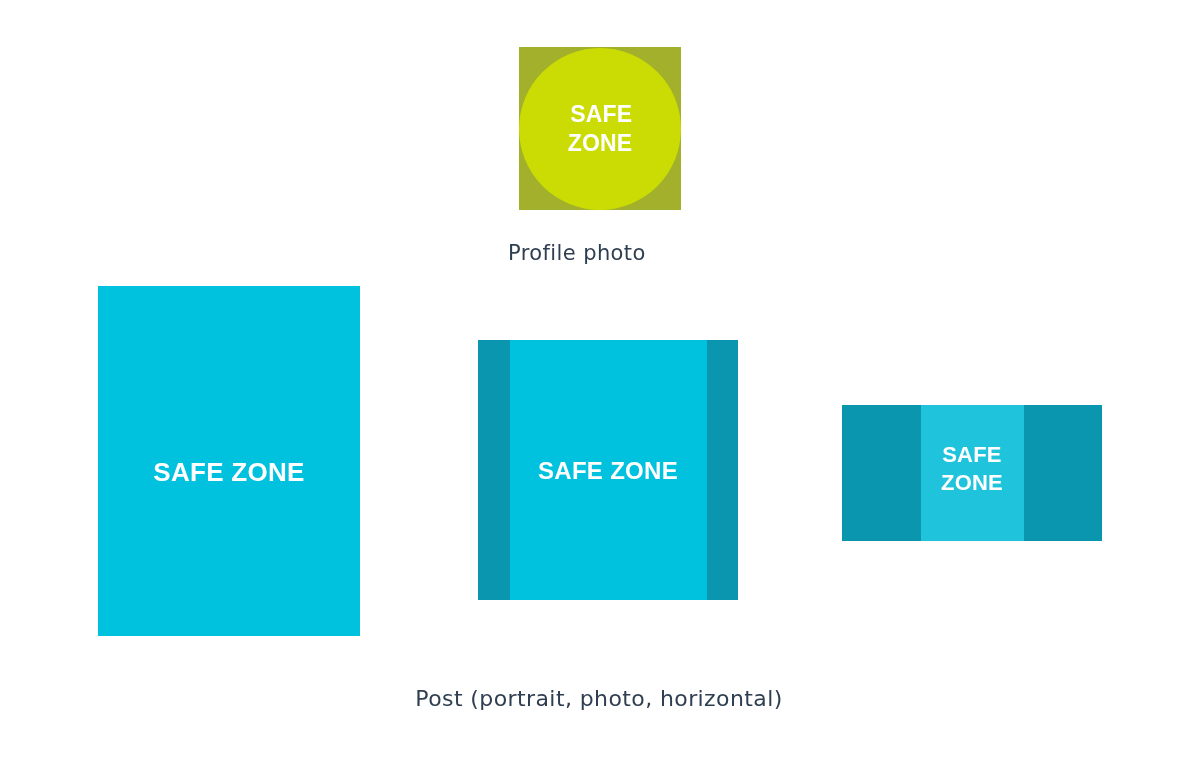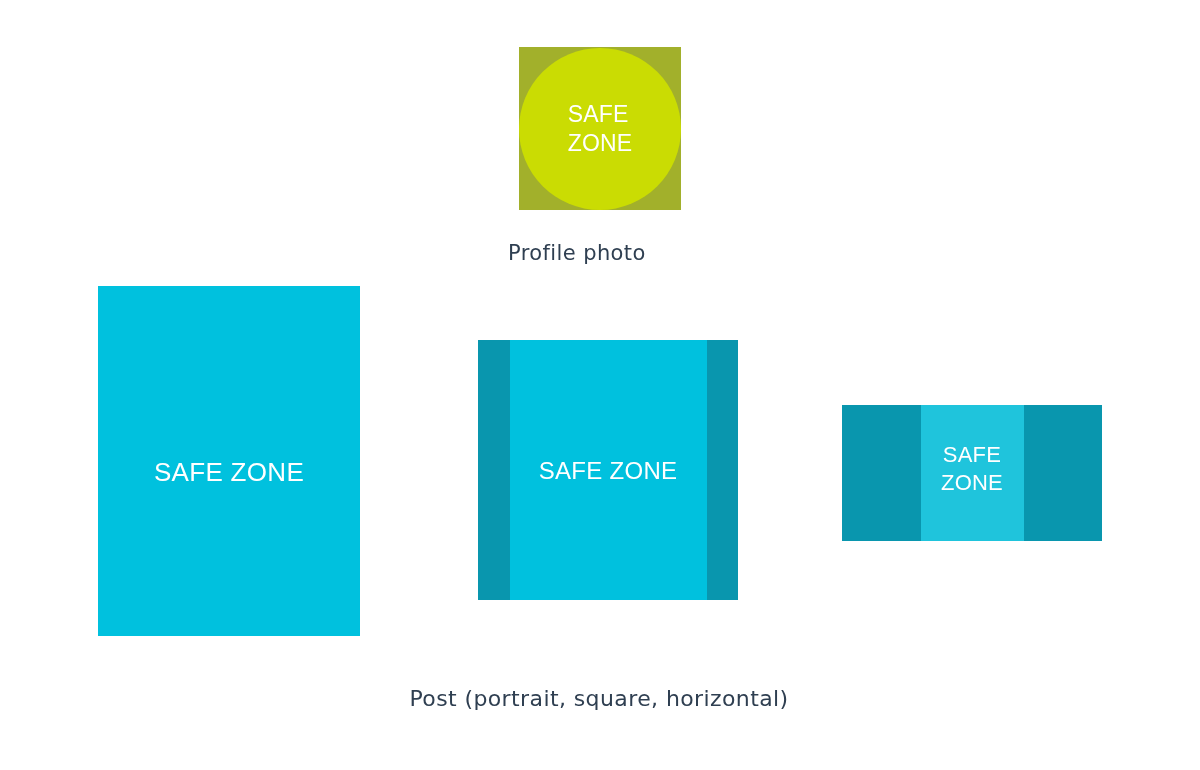--- a/index.html
+++ b/index.html
@@ -52,22 +52,22 @@
     justify-content: center;
   }
   .profile-circle .zone-label {
     font-size: 23px;
     line-height: 1.22;
   }
 
   .zone-label {
     color: #ffffff;
     font-family: "Liberation Sans", sans-serif;
-    font-weight: normal;
-    text-align: left;
+    font-weight: bold;
+    text-align: right;
     letter-spacing: 0.2px;
     white-space: pre-line;
     user-select: none;
   }
 
   .caption {
     color: #2F3F51;
     font-family: "DejaVu Sans", sans-serif;
     font-size: 21px;
     font-weight: 400;
@@ -209,16 +209,16 @@
 
   <div class="post-horizontal">
     <div class="safe-band"></div>
     <div class="zone-text-wrap">
       <span class="zone-label">SAFE
 ZONE</span>
     </div>
   </div>
 
   <div class="post-caption">
-    <span class="caption">Post (portrait, square, horizontal)</span>
+    <span class="caption">Post (portrait, photo, horizontal)</span>
   </div>
 
 </div>
 
 </body></html>

